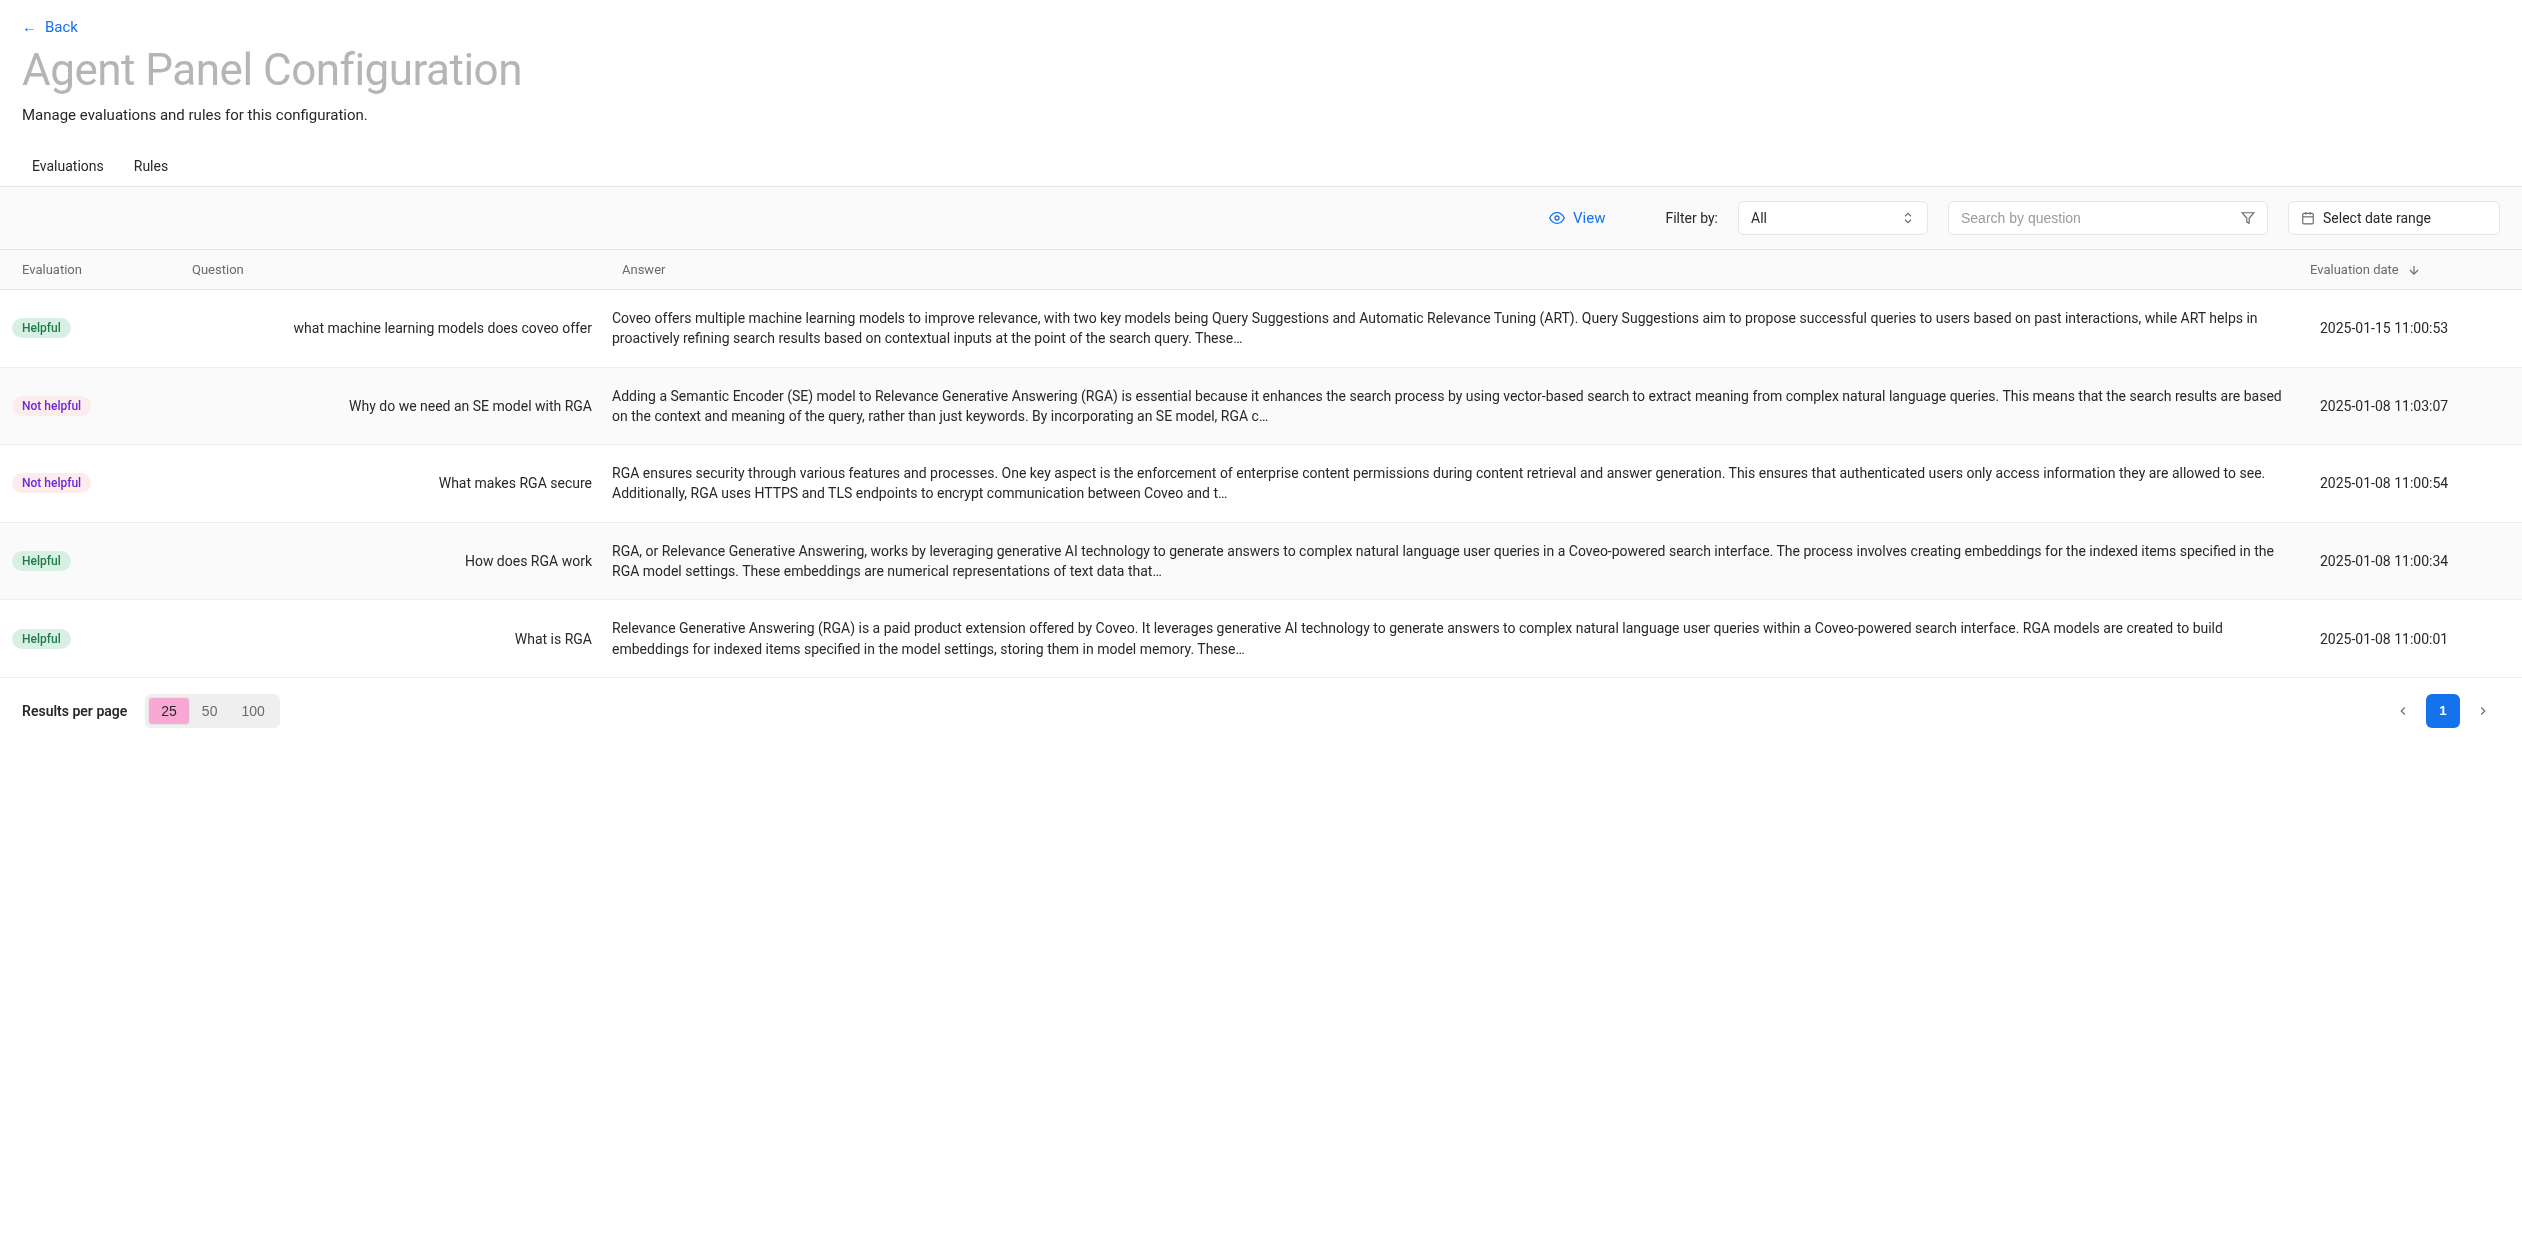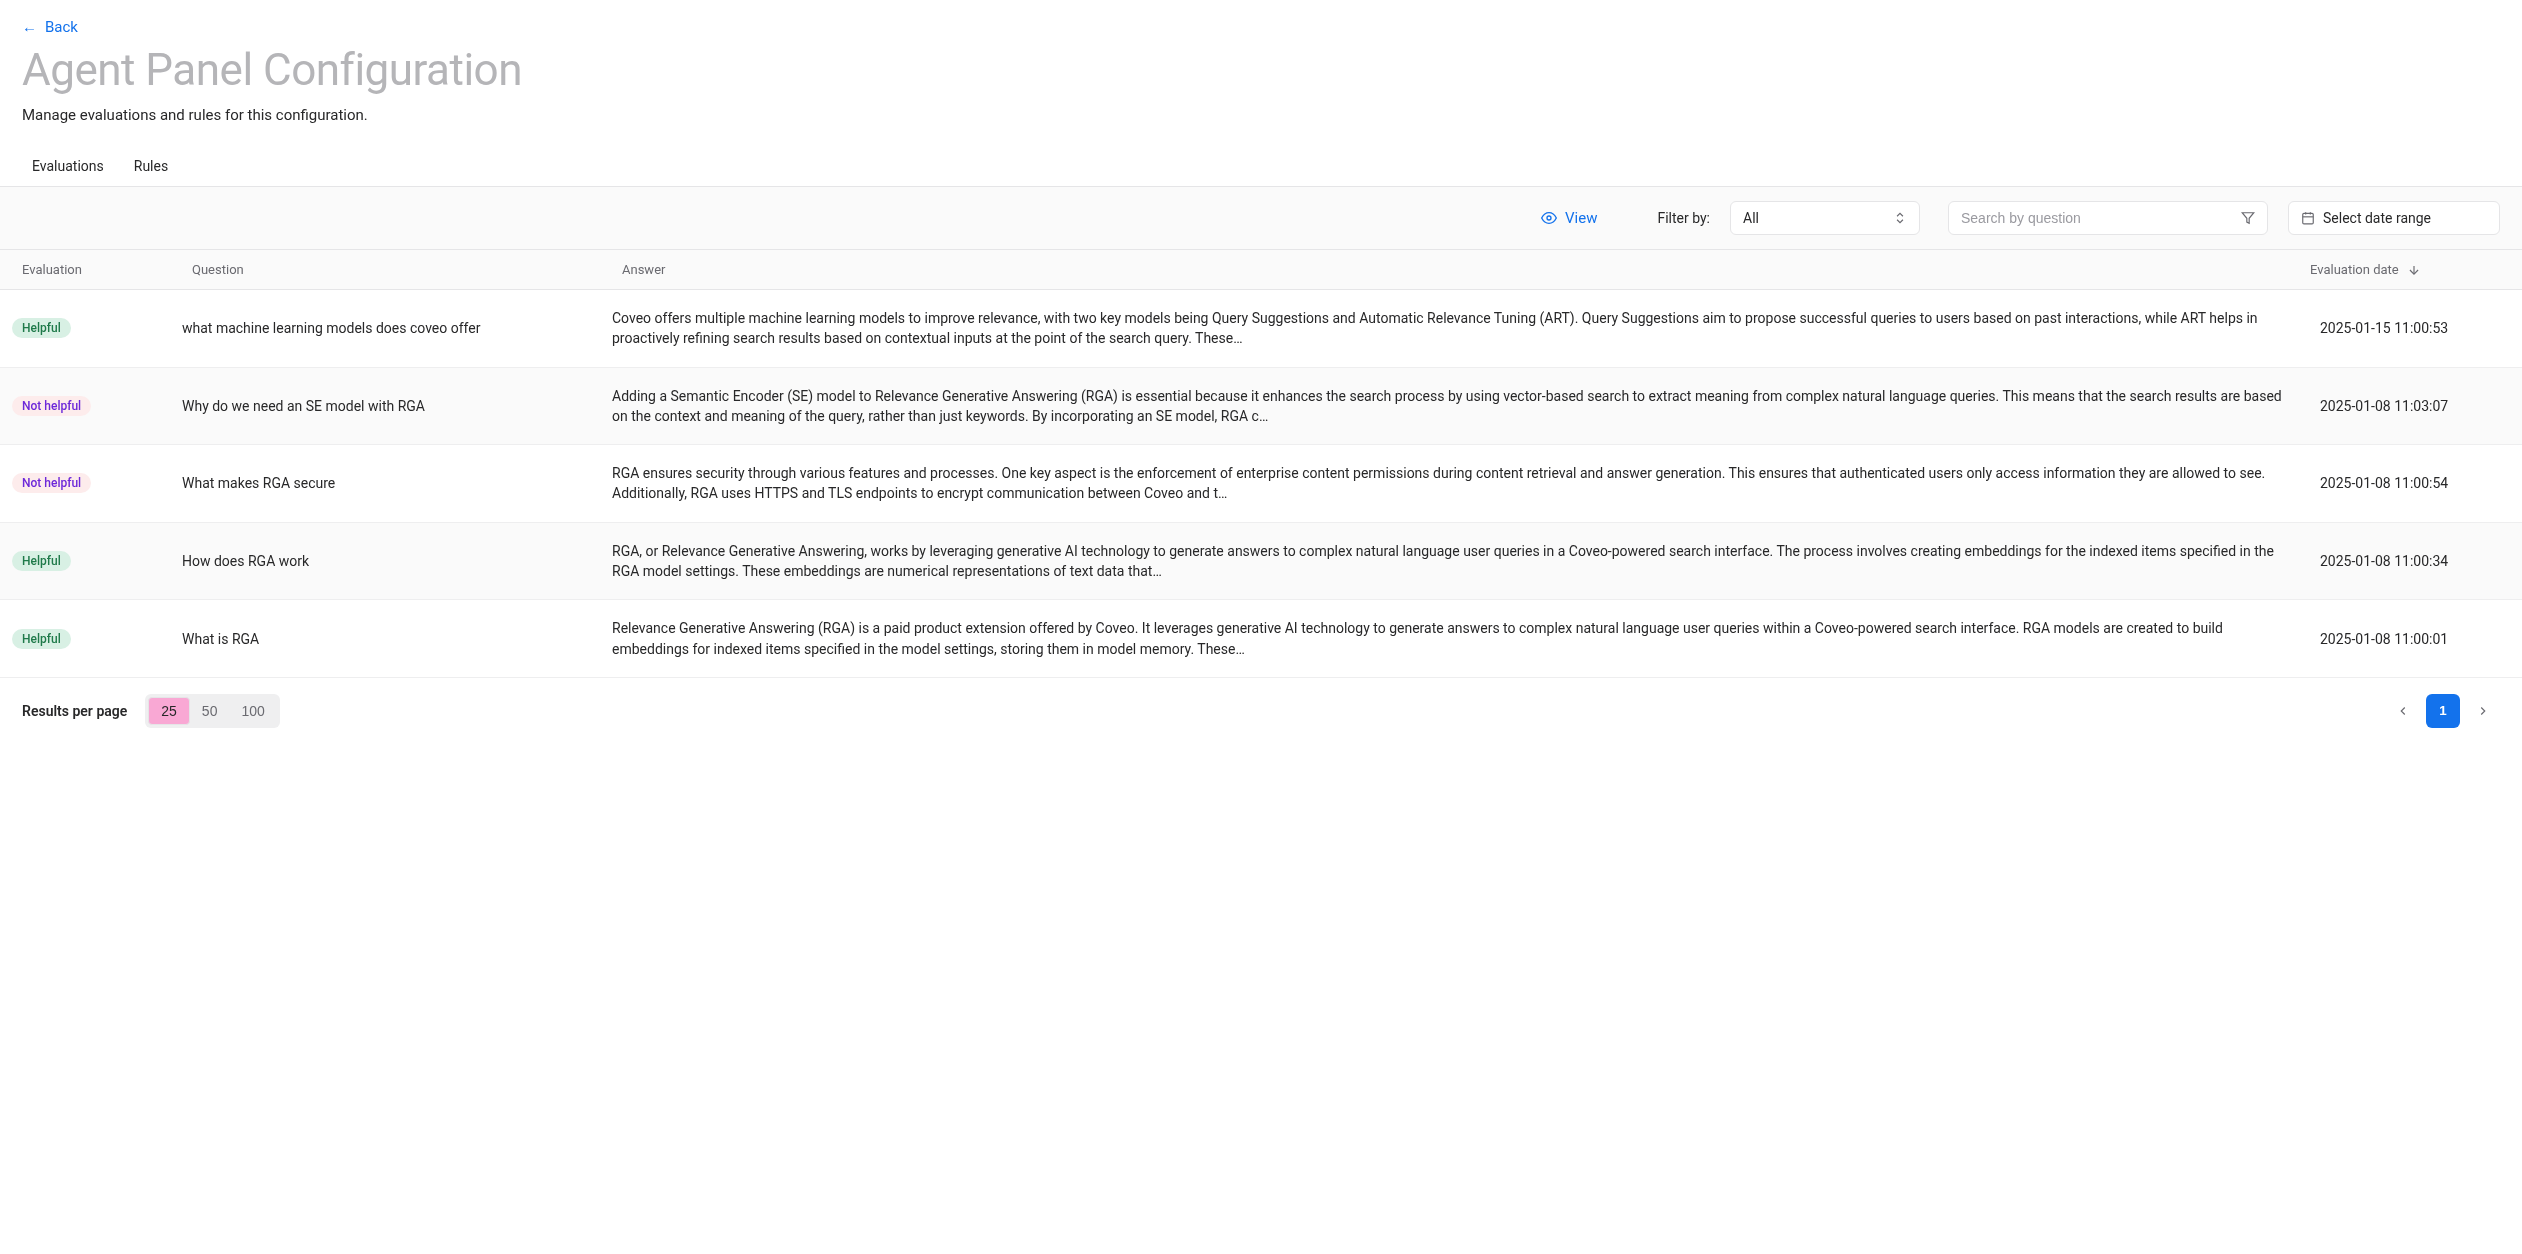--- a/index.html
+++ b/index.html
@@ -38,21 +38,21 @@
   }
   .view-link svg { width: 16px; height: 16px; }
   .spacer { flex: 1; }
   .filter-label { font-size: 14px; color: #282829; margin-left: 40px; }
   .select-box, .search-box, .date-box {
     display: flex; align-items: center; gap: 8px;
     background: #fff; border: 1px solid #e5e5e7; border-radius: 6px;
     height: 34px; padding: 0 12px; font-size: 14px; color: #282829;
   }
   .select-box { width: 190px; justify-content: space-between; cursor: pointer; }
-  .search-box { width: 320px; justify-content: space-between; margin-left: 8px; }
+  .search-box { width: 320px; justify-content: space-between; }
   .search-box input {
     border: none; outline: none; font-size: 14px; flex: 1; color: #282829;
     background: transparent;
   }
   .search-box input::placeholder { color: #9a9aa0; }
   .date-box { width: 212px; cursor: pointer; color: #282829; }
   .icon-sm { width: 14px; height: 14px; color: #6a6a70; flex-shrink: 0; }
   .table-head, .row {
     display: grid;
     grid-template-columns: 170px 430px 1fr 190px;
@@ -74,21 +74,21 @@
     display: inline-block; padding: 3px 10px; border-radius: 12px;
     font-size: 12px; font-weight: 500;
   }
   .badge.helpful { background: #d8f0e4; color: #1f7a4a; }
   .badge.not-helpful { background: #fdecec; color: #6d28d9; }
   .answer-cell {
     display: -webkit-box; -webkit-line-clamp: 3; -webkit-box-orient: vertical;
     overflow: hidden; text-overflow: ellipsis; line-height: 1.45;
     padding-right: 30px;
   }
-  .question-cell { padding-right: 20px; }
+  .question-cell { padding-right: 20px; text-align: right; }
   .date-cell { white-space: nowrap; }
   .footer {
     display: flex; align-items: center; justify-content: space-between;
     padding: 16px 22px;
   }
   .rpp { display: flex; align-items: center; gap: 18px; }
   .rpp-label { font-weight: 600; }
   .rpp-group {
     display: flex; background: #efeff0; border-radius: 6px; padding: 3px;
   }

